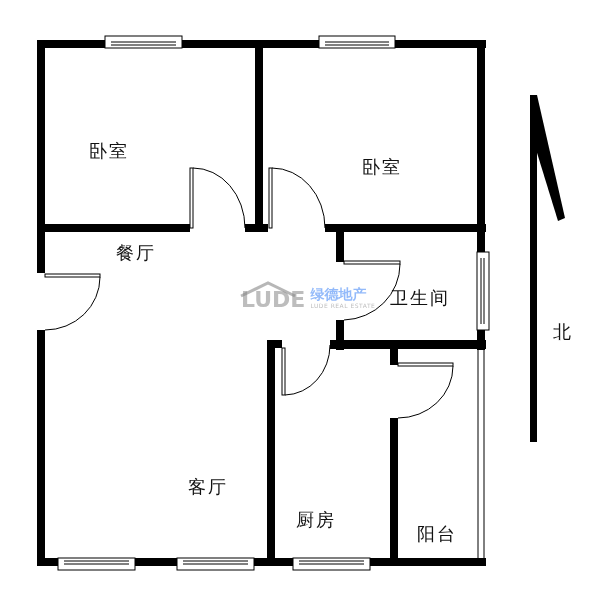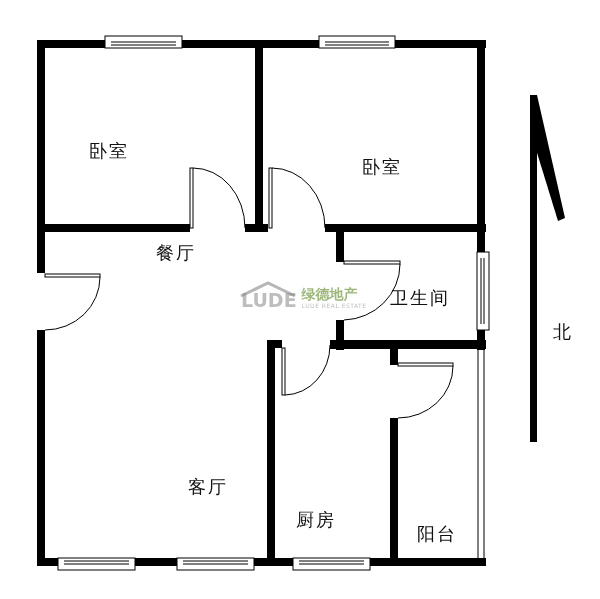--- a/index.html
+++ b/index.html
@@ -1,23 +1,23 @@
 <!DOCTYPE html>
 <html><head>
 <meta charset="utf-8">
 <style>
   html, body { margin: 0; padding: 0; background: #ffffff; }
   body { width: 600px; height: 599px; position: relative; overflow: hidden; font-family: "DejaVu Sans", sans-serif; }
   #plan { position: absolute; left: 0; top: 0; width: 600px; height: 599px; }
   .room-label { position: absolute; font-family: "DejaVu Serif", serif; font-size: 18px; color: #111; letter-spacing: 2px; white-space: nowrap; }
   .compass-label { position: absolute; font-family: "DejaVu Serif", serif; font-size: 18px; color: #111; }
   .logo { position: absolute; left: 241px; top: 287px; display: flex; align-items: flex-end; opacity: 0.55; }
-  .logo-mark { font-family: "DejaVu Sans", sans-serif; font-weight: bold; font-size: 19px; color: #888; letter-spacing: 0px; line-height: 18px; }
+  .logo-mark { font-family: "DejaVu Sans", sans-serif; font-weight: bold; font-size: 22px; color: #888; letter-spacing: 0px; line-height: 18px; }
   .logo-text { margin-left: 5px; display: flex; flex-direction: column; }
-  .logo-cn { font-family: "DejaVu Sans", sans-serif; font-size: 14px; color: #4d7c0f; line-height: 15px; font-weight: bold; }
+  .logo-cn { font-family: "DejaVu Sans", sans-serif; font-size: 14px; color: #3b82f6; line-height: 15px; font-weight: bold; }
   .logo-en { font-family: "DejaVu Sans", sans-serif; font-size: 6px; color: #888; line-height: 7px; letter-spacing: 0.5px; }
 </style>
 </head>
 <body>
 
 <svg id="plan" width="600" height="599" viewBox="0 0 600 599" xmlns="http://www.w3.org/2000/svg">
   <g fill="#000">
 
     <rect x="37" y="40" width="449" height="8"></rect>
 
@@ -122,21 +122,21 @@
     <polygon points="530,95 537,95 565,218 558,221 530,130"></polygon>
   </g>
 
   <g fill="none" stroke="#999" stroke-width="3" opacity="0.7">
     <polyline points="241,296 268,283 295,296"></polyline>
   </g>
 </svg>
 
 <div class="room-label" style="left:89px; top:139px;">卧室</div>
 <div class="room-label" style="left:362px; top:155px;">卧室</div>
-<div class="room-label" style="left:116px; top:241px;margin-left:40px;">餐厅</div>
+<div class="room-label" style="left:116px; top:241px;">餐厅</div>
 <div class="room-label" style="left:390px; top:286px;">卫生间</div>
 <div class="room-label" style="left:188px; top:475px;">客厅</div>
 <div class="room-label" style="left:296px; top:508px;">厨房</div>
 <div class="room-label" style="left:417px; top:522px;font-family:Liberation Serif, serif;">阳台</div>
 
 <div class="compass-label" style="left:553px; top:320px;">北</div>
 
 <div class="logo">
   <span class="logo-mark">LUDE</span>
   <span class="logo-text">

